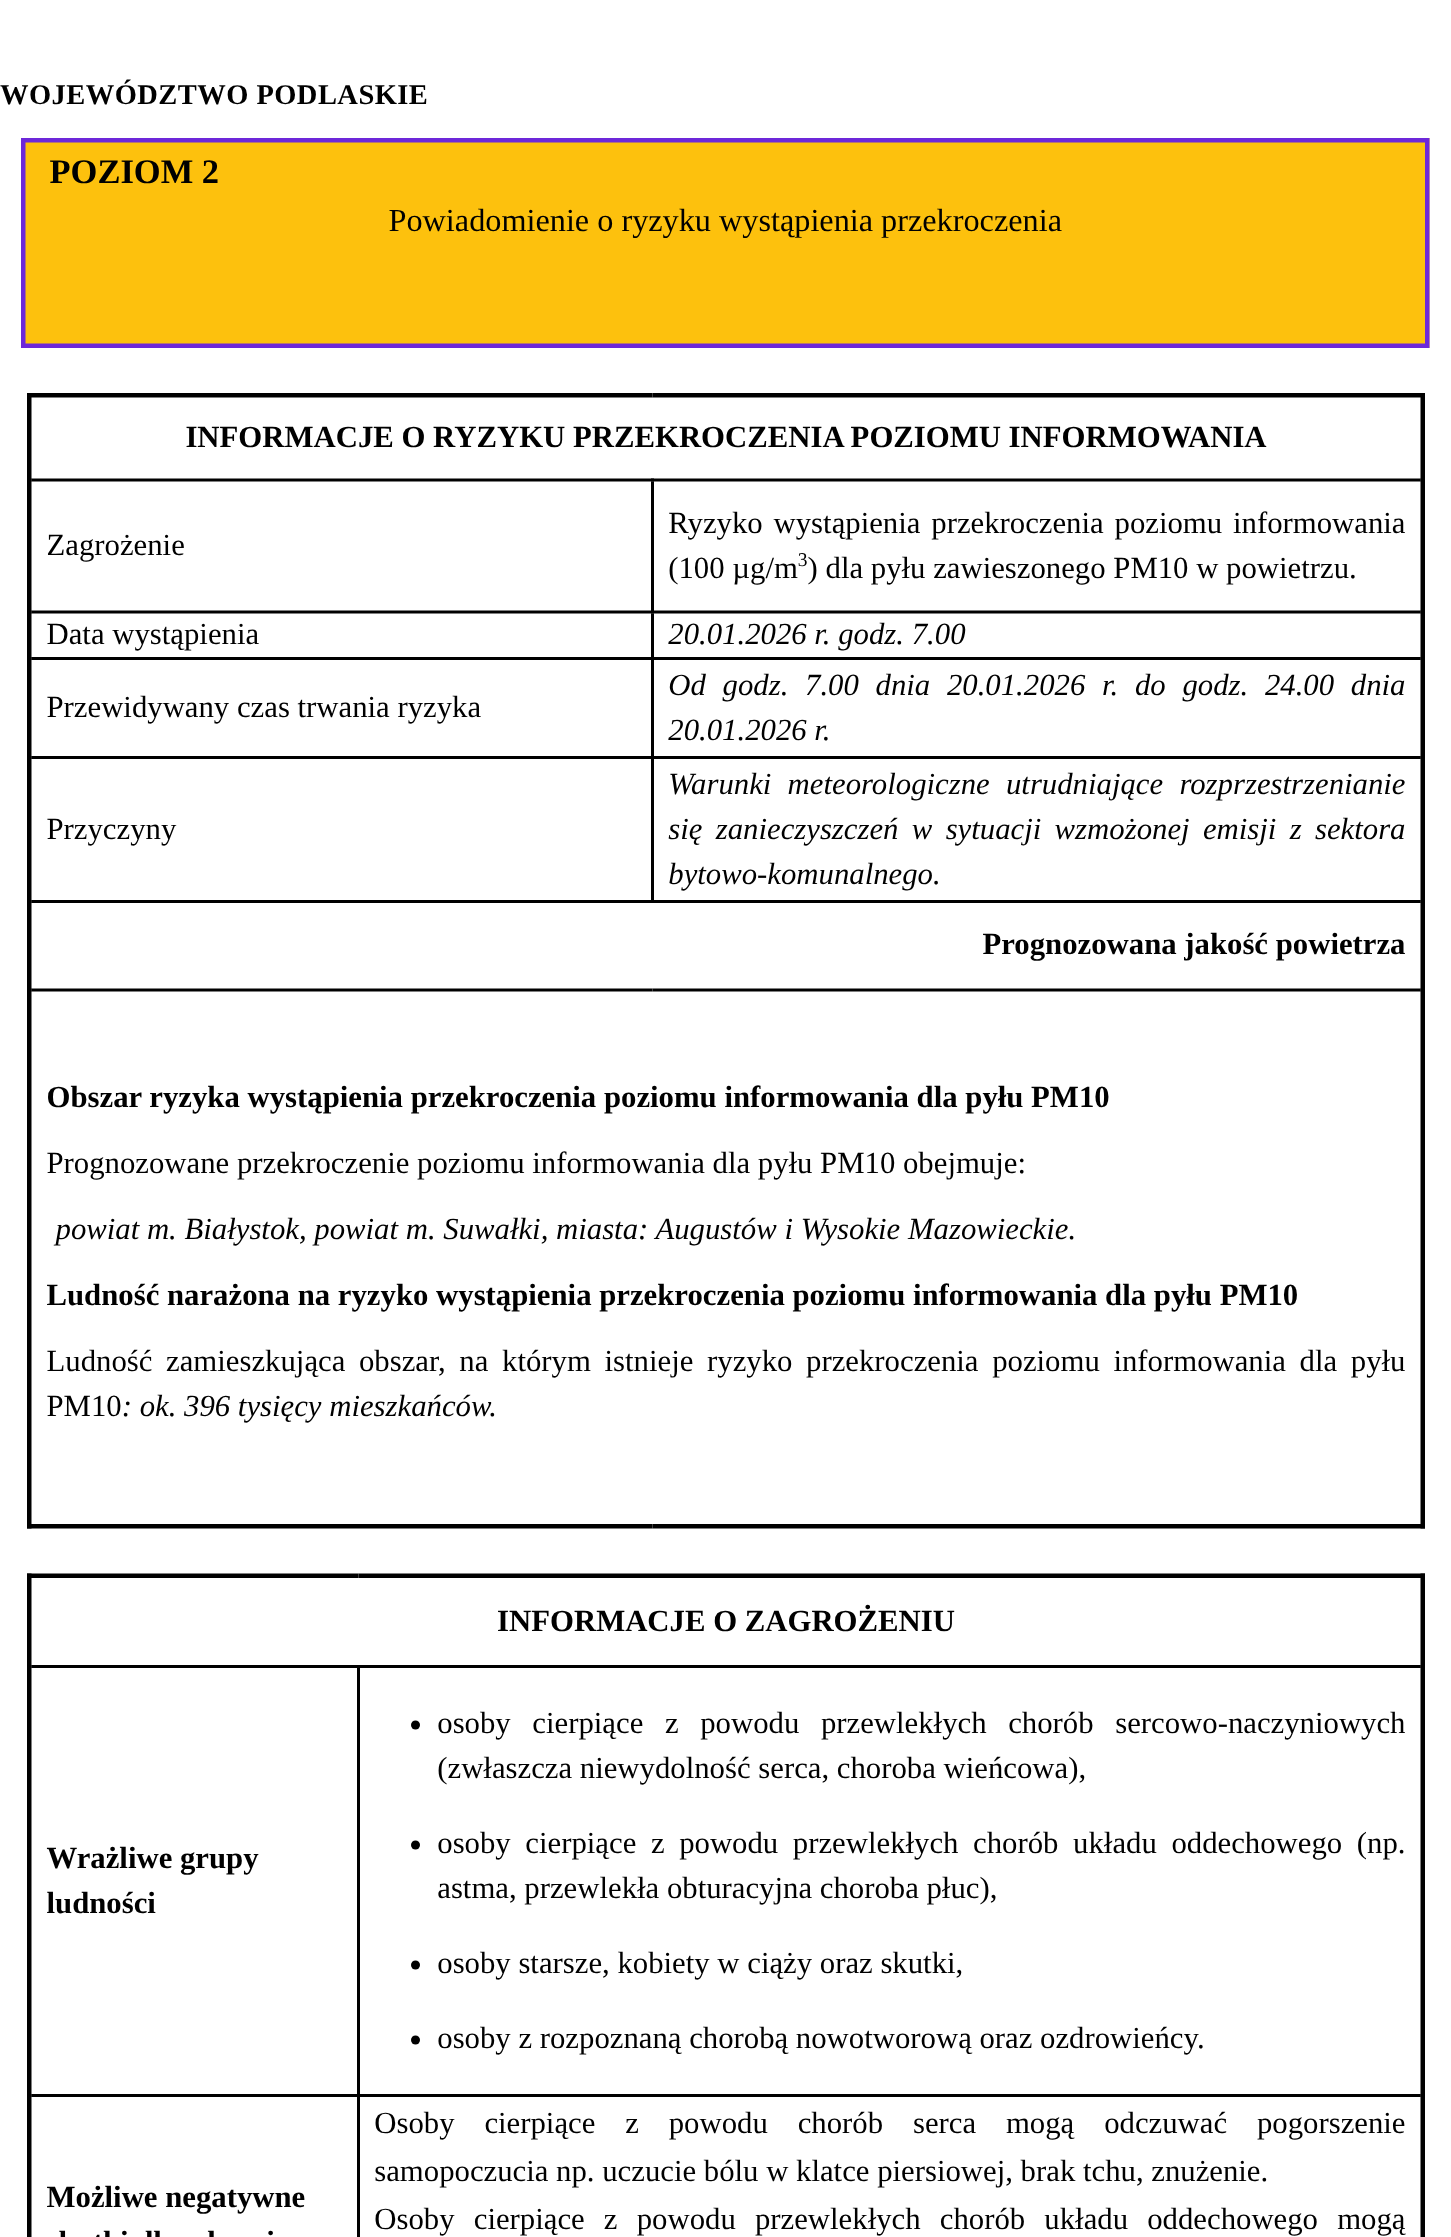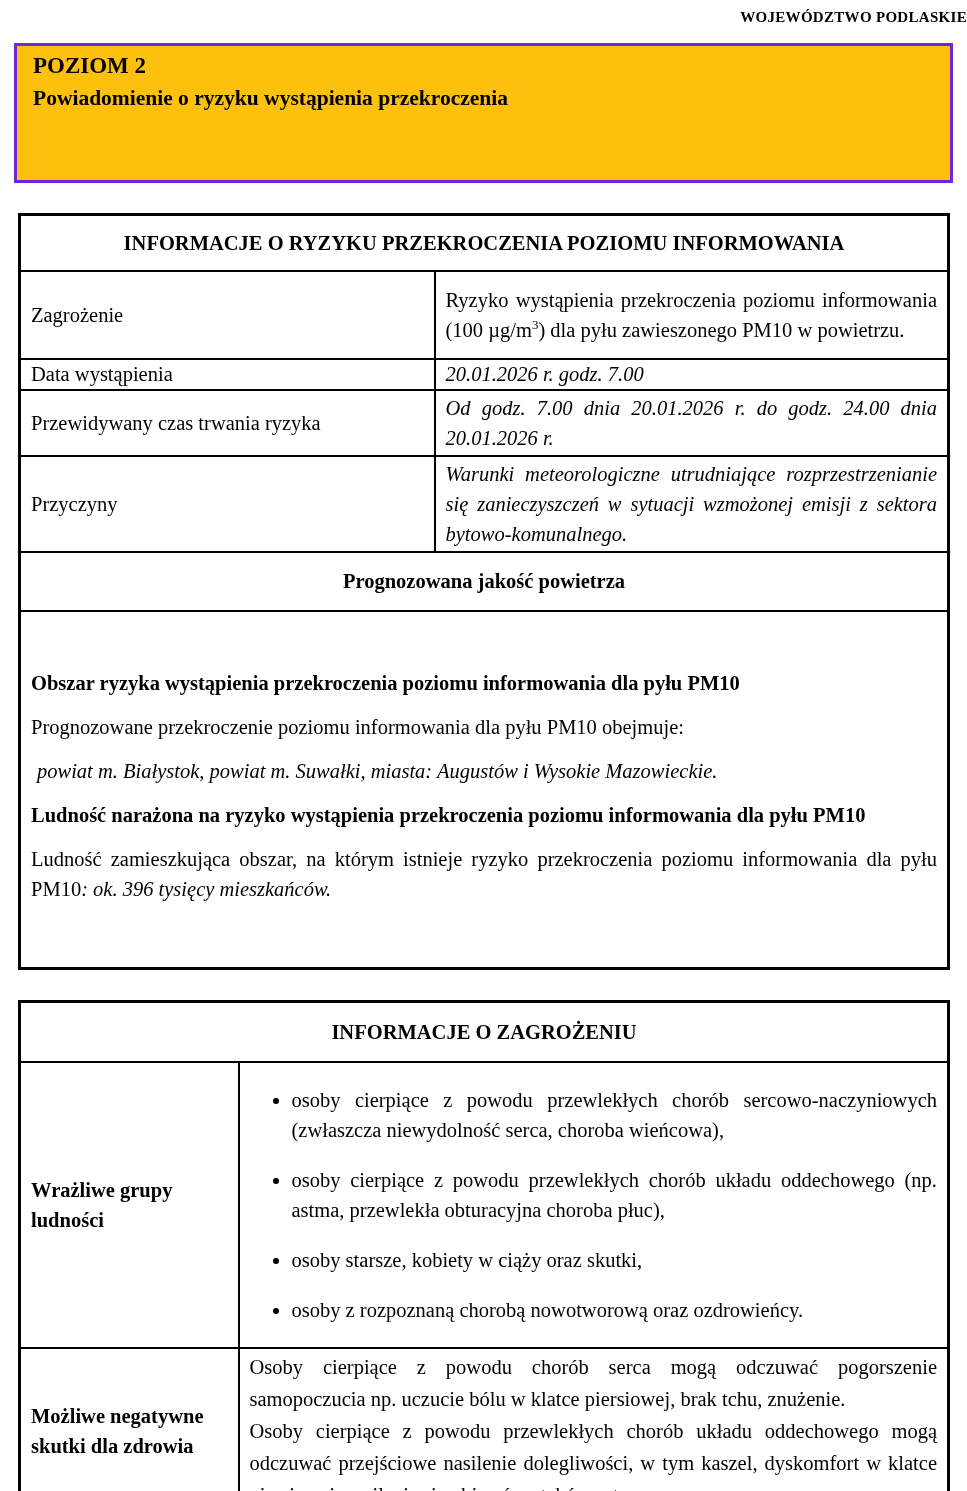--- a/index.html
+++ b/index.html
@@ -10,40 +10,41 @@
     color: #000000;
     font-family: "Liberation Serif", "DejaVu Serif", serif;
   }
   .page {
     width: 967px;
     min-height: 1491px;
     position: relative;
   }
   .page-title {
     padding-top: 9px;
-    text-align: right;
-    font-weight: bold;
-    font-size: 15px;
+    text-align: left;
+    font-weight: bold;
+    font-size: 19px;
     letter-spacing: 0.3px;
+    margin-top: 44px;
   }
   
   .banner {
     margin: 17px 14px 0 14px;
     height: 140px;
     border: 3px solid #6d28d9;
     padding: 5px 16px 0 16px;
   }
   .banner-level {
     font-weight: bold;
     font-size: 23px;
     line-height: 30px;
   }
   .banner-line {
-    text-align: left;
-    font-weight: bold;
+    text-align: center;
+    font-weight: normal;
     font-size: 21.5px;
     line-height: 35px;
   }
   
   table.doc {
     border-collapse: collapse;
     margin: 30px 0 0 18px;
     width: 932px;
     table-layout: fixed;
     border: 3px solid #000;
@@ -66,21 +67,21 @@
   td.label { font-weight: normal; }
   .justify { text-align: justify; }
   .italic  { font-style: italic; }
   tr.r-zagrozenie td { height: 88px; }
   tr.r-data td       { height: 28px; line-height: 25px; }
   tr.r-czas td       { height: 60px; }
   tr.r-przyczyny td  { height: 86px; }
   td.subhead {
     height: 59px;
     vertical-align: top;
-    text-align: center;
+    text-align: right;
     font-weight: bold;
     padding-top: 4px;
   }
   td.forecast {
     height: 85px;
     vertical-align: top;
     line-height: 29px;
     padding-top: 5px;
   }
   td.block {

